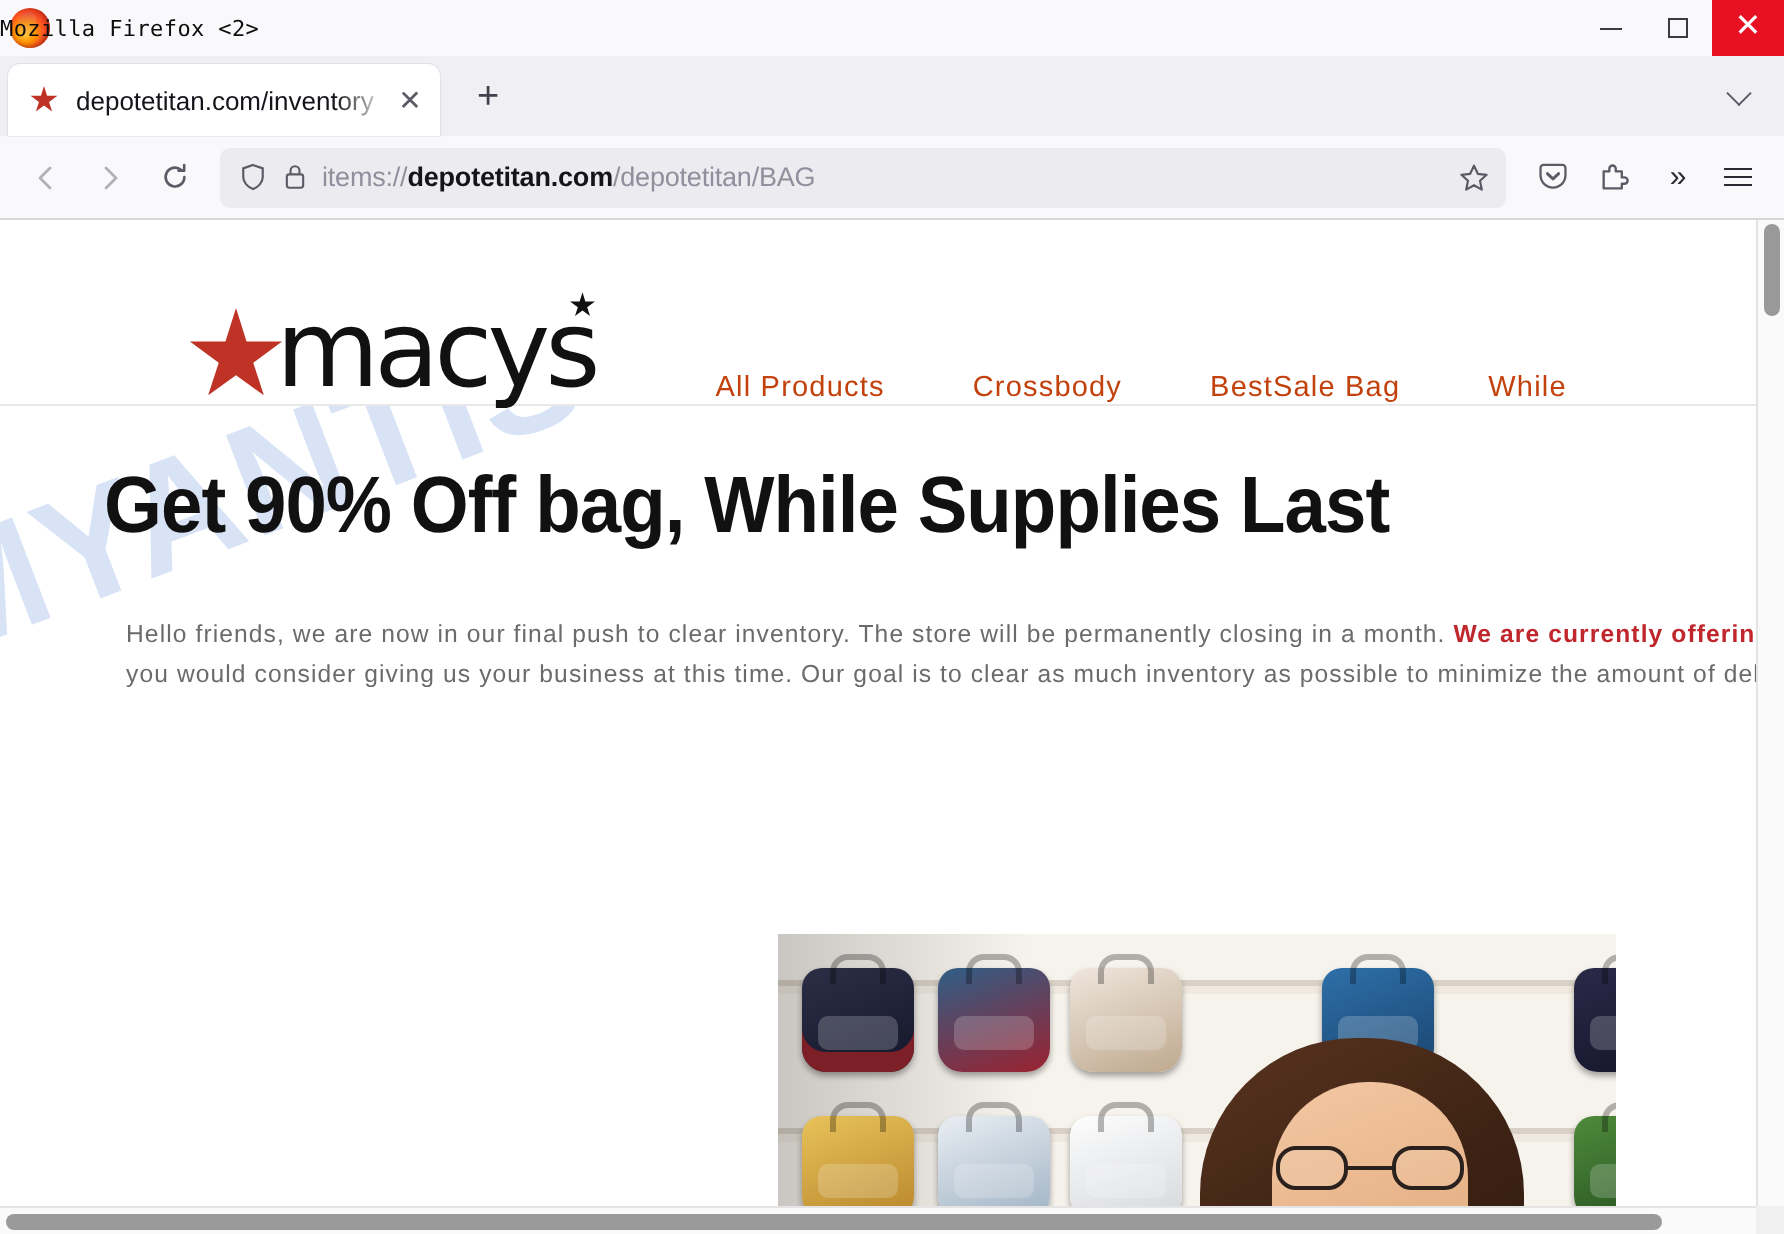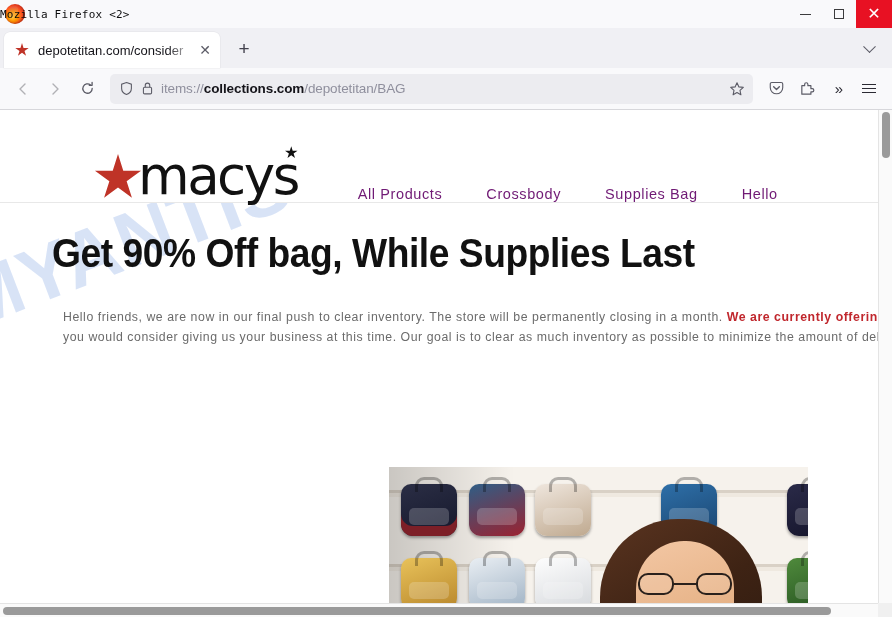--- a/index.html
+++ b/index.html
@@ -272,21 +272,21 @@
     background: #111;
     clip-path: polygon(50% 0%, 61% 35%, 98% 35%, 68% 57%, 79% 91%, 50% 70%, 21% 91%, 32% 57%, 2% 35%, 39% 35%);
   }
   .site-nav {
     display: flex;
     align-items: center;
     gap: 44px;
   }
   .site-nav a {
     font-size: 14.5px;
-    color: #701a75;
+    color: #c2410c;
     letter-spacing: .6px;
     text-decoration: none;
     white-space: nowrap;
     font-family: "Liberation Sans", sans-serif;
   }
 
   
   .headline {
     margin: 28px 0 0 52px;
     font-size: 40px;
@@ -467,21 +467,21 @@
           <span class="win-x">✕</span>
         </div>
     </div>
   </div>
 
   <div class="tabstrip">
     <div class="tab">
       <span class="tab-fav">
           <i class="star-ico"></i>
         </span>
-      <span class="tab-title">depotetitan.com/consider</span>
+      <span class="tab-title">depotetitan.com/inventory</span>
       <span class="tab-close">✕</span>
     </div>
     <div class="newtab">+</div>
     <div class="tablist-chevron">
         <i class="chev-d"></i>
       </div>
   </div>
 
   <div class="navbar">
     <div class="nav-icon-btn dim">
@@ -506,21 +506,21 @@
         <svg width="15" height="15" viewBox="0 0 16 16">
             <path d="M8 1.6 L13.2 3.4 V8 C13.2 11 10.8 13.4 8 14.4 C5.2 13.4 2.8 11 2.8 8 V3.4 Z" fill="none" stroke="currentColor" stroke-width="1.15"></path>
           </svg>
       </span>
       <span class="lock-ico">
         <svg width="13" height="15" viewBox="0 0 14 16">
             <rect x="2.6" y="6.6" width="8.8" height="7.2" rx="1.3" fill="none" stroke="currentColor" stroke-width="1.15"></rect>
             <path d="M4.6 6.6 V4.6 a2.4 2.4 0 0 1 4.8 0 V6.6" fill="none" stroke="currentColor" stroke-width="1.15"></path>
           </svg>
       </span>
-      <span class="url-text"><span>items://</span><span class="dom">collections.com</span><span>/depotetitan/BAG</span></span>
+      <span class="url-text"><span>items://</span><span class="dom">depotetitan.com</span><span>/depotetitan/BAG</span></span>
       <span class="bookmark-star">
         <svg width="16" height="16" viewBox="0 0 16 16">
             <path d="M8 1.8 L9.9 5.9 L14.3 6.4 L11 9.4 L11.9 13.8 L8 11.6 L4.1 13.8 L5 9.4 L1.7 6.4 L6.1 5.9 Z" fill="none" stroke="currentColor" stroke-width="1.1" stroke-linejoin="round"></path>
           </svg>
       </span>
     </div>
 
     <div class="tb-right">
       <div class="nav-icon-btn">
         <svg width="17" height="17" viewBox="0 0 18 18">
@@ -552,22 +552,22 @@
       <div class="watermark">MYANTISPYWARE.COM</div>
 
       <div class="site-header">
         <div class="logo-wrap">
           <span class="logo-star"></span>
           <span class="logo-word"><span>macy</span><span>s</span><i class="logo-apos"></i></span>
         </div>
         <nav class="site-nav">
           <a href="#">All Products</a>
           <a href="#">Crossbody</a>
-          <a href="#">Supplies Bag</a>
-          <a href="#">Hello</a>
+          <a href="#">BestSale Bag</a>
+          <a href="#">While</a>
         </nav>
       </div>
 
       <h1 class="headline">Get 90% Off bag, While Supplies Last</h1>
 
       <p class="body-copy"><span>Hello friends, we are now in our final push to clear inventory. The store will be permanently closing in a month. </span><b>We are currently offering up to 90% off on all items.</b><span> It would mean so much to us if you would consider giving us your business at this time. Our goal is to clear as much inventory as possible to minimize the amount of debt we incur from unsold stock.</span></p>
 
       <div class="photo">
         <div class="shelf"></div>
 

